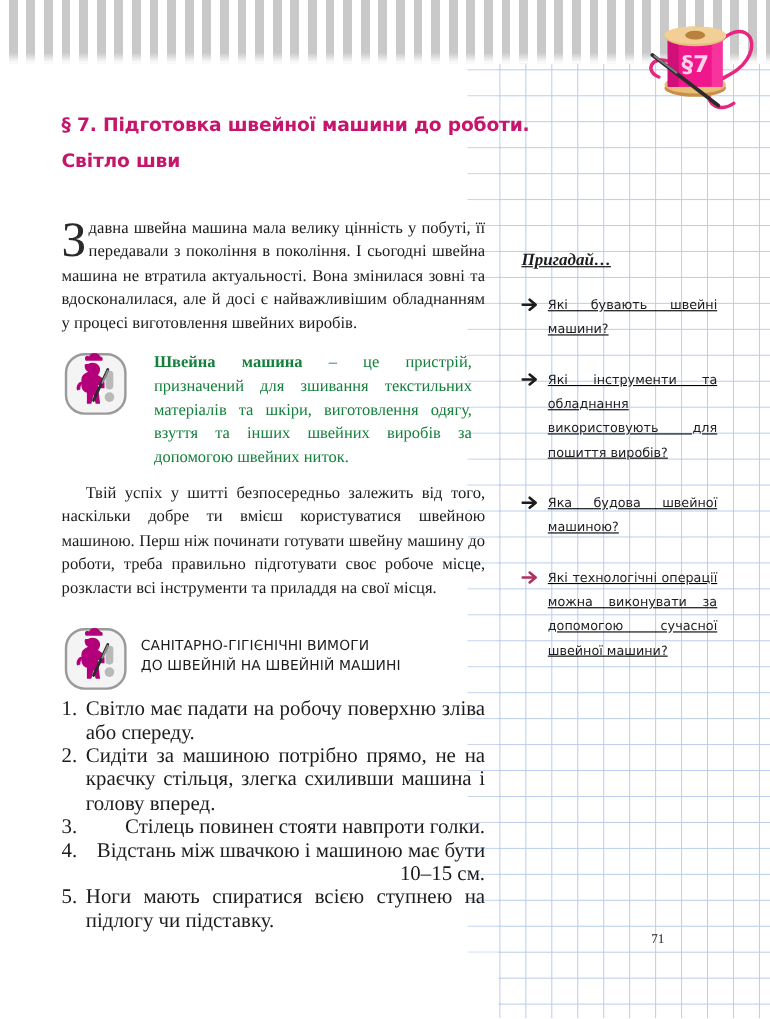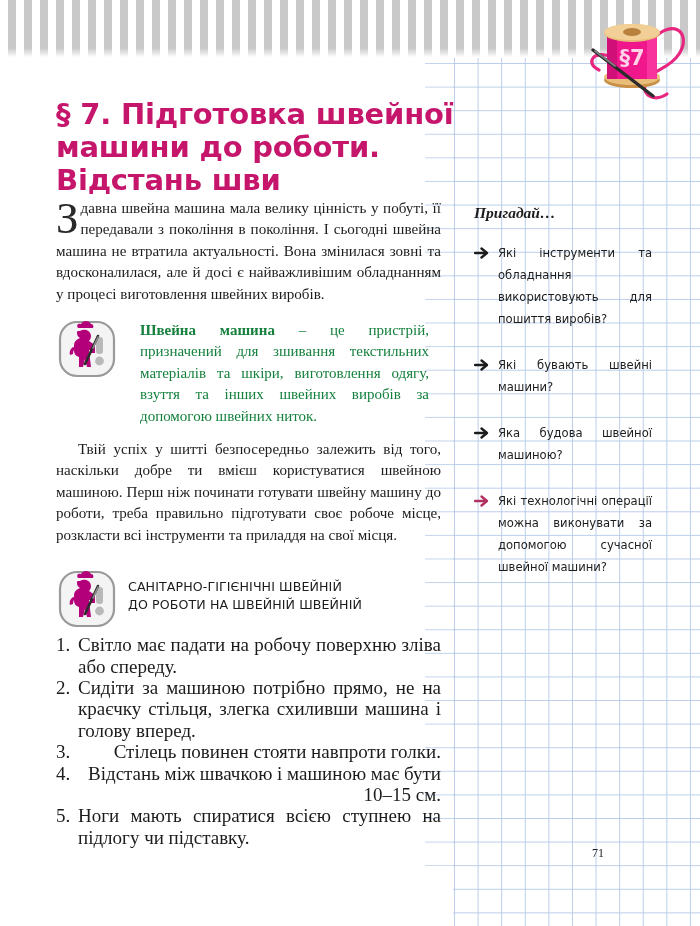--- a/index.html
+++ b/index.html
@@ -74,21 +74,21 @@
   }
 
   
   .heading {
     position: absolute;
     left: 56px;
     top: 98px;
     width: 520px;
     color: #c6166c;
     font-family: "DejaVu Sans", sans-serif;
-    font-size: 29px;
+    font-size: 17px;
     font-weight: 700;
     line-height: 33px;
     letter-spacing: -0.2px;
   }
   .heading .l2 { display: block; }
 
   
   .col-left {
     position: absolute;
     left: 56px;
@@ -181,22 +181,23 @@
     position: absolute;
     left: 0;
     top: 0;
   }
   ol.rules li.nojust { text-align: right; }
 
   
   .col-right {
     position: absolute;
     left: 474px;
-    top: 204px;
+    top: 228px;
     width: 178px;
+    text-decoration: underline;
   }
   .recall-title {
     font-family: "Liberation Serif", serif;
     font-style: italic;
     font-weight: 700;
     font-size: 15.5px;
     color: #1c1c1c;
     margin-bottom: 20px;
   }
   ul.recall {
@@ -261,21 +262,21 @@
 
       <text x="57" y="57" font-family="DejaVu Sans, sans-serif" font-size="21" font-weight="bold" fill="#ffd2e8" text-anchor="middle">§7</text>
 
       <path d="M18 42 L 78 88" stroke="#2b2b2b" stroke-width="3.4" stroke-linecap="round"></path>
       <path d="M20 43 L 40 58" stroke="#7d7d7d" stroke-width="2" stroke-linecap="round"></path>
     </svg>
   </div>
 
   <div class="heading">
     <span>§ 7. Підготовка швейної машини до роботи.</span>
-    <span class="l2">Відстань шви</span>
+    <span class="l2">Світло шви</span>
   </div>
 
   <div class="col-left">
 
     <p class="body first"><span class="dropcap">З</span><span>давна швейна машина мала велику цінність у побуті, її передавали з покоління в покоління. І сьогодні швейна машина не втратила актуальності. Вона змінилася зовні та вдосконалилася, але й досі є найважливішим обладнанням у процесі виготовлення швейних виробів.</span></p>
 
     <div class="def-block">
       <div class="mascot">
         <svg width="58" height="58" viewBox="0 0 58 58">
           <rect x="2" y="2" width="54" height="54" rx="17" ry="17" fill="#f4f4f4" stroke="#9a9a9a" stroke-width="2.2"></rect>
@@ -308,22 +309,22 @@
           <g fill="#b3007a">
             <path d="M22 11 c5 -3 11 0 11 5 c0 2 -1 4 -2 5 l3 2 c2 1 3 3 3 6 l0 4 l-4 0 l0 -3 l-2 0 l1 9 l1 8 l-4 0 l-2 -8 l-2 8 l-4 0 l0 -10 c-3 -1 -5 -3 -5 -7 l0 -5 c0 -3 2 -5 4 -6 l2 -1 c-2 -1 -3 -3 -3 -5 c0 -1 0 -2 1 -2 z"></path>
             <path d="M20 8 c-2 -3 0 -5 3 -4 c2 -4 8 -4 10 0 c2 0 3 2 2 4 z"></path>
             <path d="M15 27 c-3 2 -4 5 -3 8 l3 -1 c0 -3 1 -5 3 -6 z"></path>
           </g>
           <path d="M40 16 L 27 44" stroke="#2b2b2b" stroke-width="2.6" stroke-linecap="round"></path>
           <path d="M40 17 L 35 28" stroke="#8d8d8d" stroke-width="1.6" stroke-linecap="round"></path>
         </svg>
       </div>
       <div class="warn-title">
-        <span>САНІТАРНО-ГІГІЄНІЧНІ ШВЕЙНІЙ</span>
-        <span>ДО РОБОТИ НА ШВЕЙНІЙ ШВЕЙНІЙ</span>
+        <span>САНІТАРНО-ГІГІЄНІЧНІ ВИМОГИ</span>
+        <span>ДО ШВЕЙНІЙ НА ШВЕЙНІЙ МАШИНІ</span>
       </div>
     </div>
 
     <ol class="rules">
       <li>Світло має падати на робочу поверхню зліва або спереду.</li>
       <li>Сидіти за машиною потрібно прямо, не на краєчку стільця, злегка схиливши машина і голову вперед.</li>
       <li class="nojust">Стілець повинен стояти навпроти голки.</li>
       <li class="nojust">Відстань між швачкою і машиною має бути 10–15 см.</li>
       <li>Ноги мають спиратися всією ступнею на підлогу чи підставку.</li>
     </ol>
@@ -332,30 +333,30 @@
   <div class="col-right">
     <div class="recall-title">Пригадай…</div>
     <ul class="recall">
       <li>
         <span class="arrow-icon">
           <svg width="15" height="14" viewBox="0 0 15 14">
             <path d="M1 7 L 11 7" stroke="#1c1c1c" stroke-width="2.4" stroke-linecap="round"></path>
             <path d="M7.5 2.5 L 13 7 L 7.5 11.5" fill="none" stroke="#1c1c1c" stroke-width="2.4" stroke-linecap="round" stroke-linejoin="round"></path>
           </svg>
         </span>
-        <span>Які інструменти та обладнання використовують для пошиття виробів?</span>
+        <span>Які бувають швейні машини?</span>
       </li>
       <li>
         <span class="arrow-icon">
           <svg width="15" height="14" viewBox="0 0 15 14">
             <path d="M1 7 L 11 7" stroke="#1c1c1c" stroke-width="2.4" stroke-linecap="round"></path>
             <path d="M7.5 2.5 L 13 7 L 7.5 11.5" fill="none" stroke="#1c1c1c" stroke-width="2.4" stroke-linecap="round" stroke-linejoin="round"></path>
           </svg>
         </span>
-        <span>Які бувають швейні машини?</span>
+        <span>Які інструменти та обладнання використовують для пошиття виробів?</span>
       </li>
       <li>
         <span class="arrow-icon">
           <svg width="15" height="14" viewBox="0 0 15 14">
             <path d="M1 7 L 11 7" stroke="#1c1c1c" stroke-width="2.4" stroke-linecap="round"></path>
             <path d="M7.5 2.5 L 13 7 L 7.5 11.5" fill="none" stroke="#1c1c1c" stroke-width="2.4" stroke-linecap="round" stroke-linejoin="round"></path>
           </svg>
         </span>
         <span>Яка будова швейної машиною?</span>
       </li>

